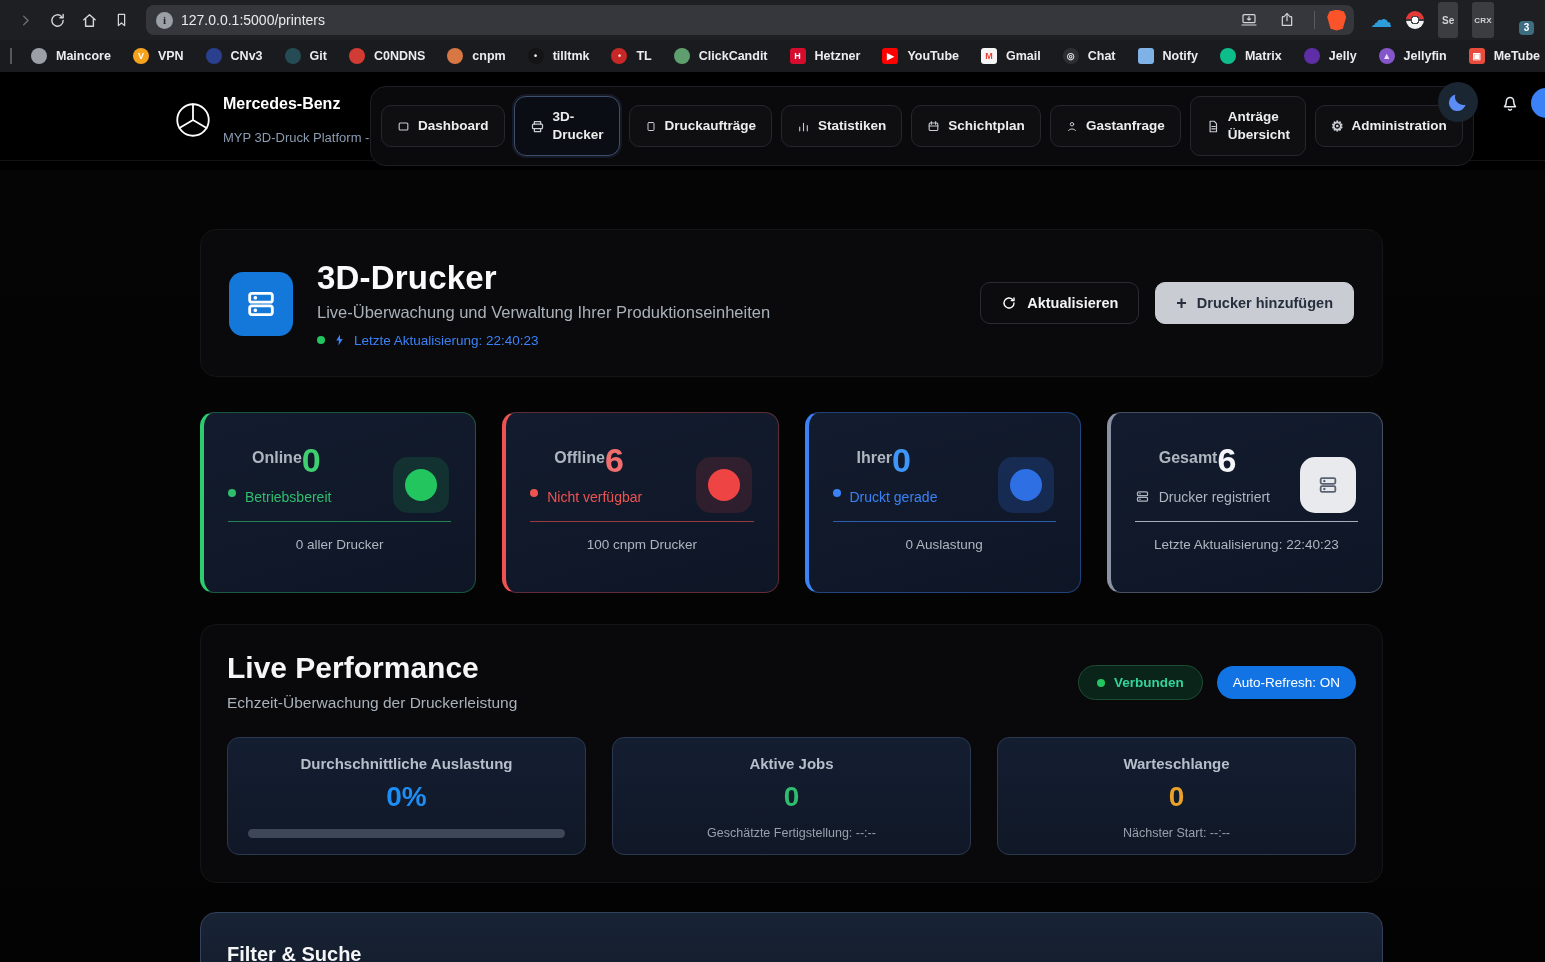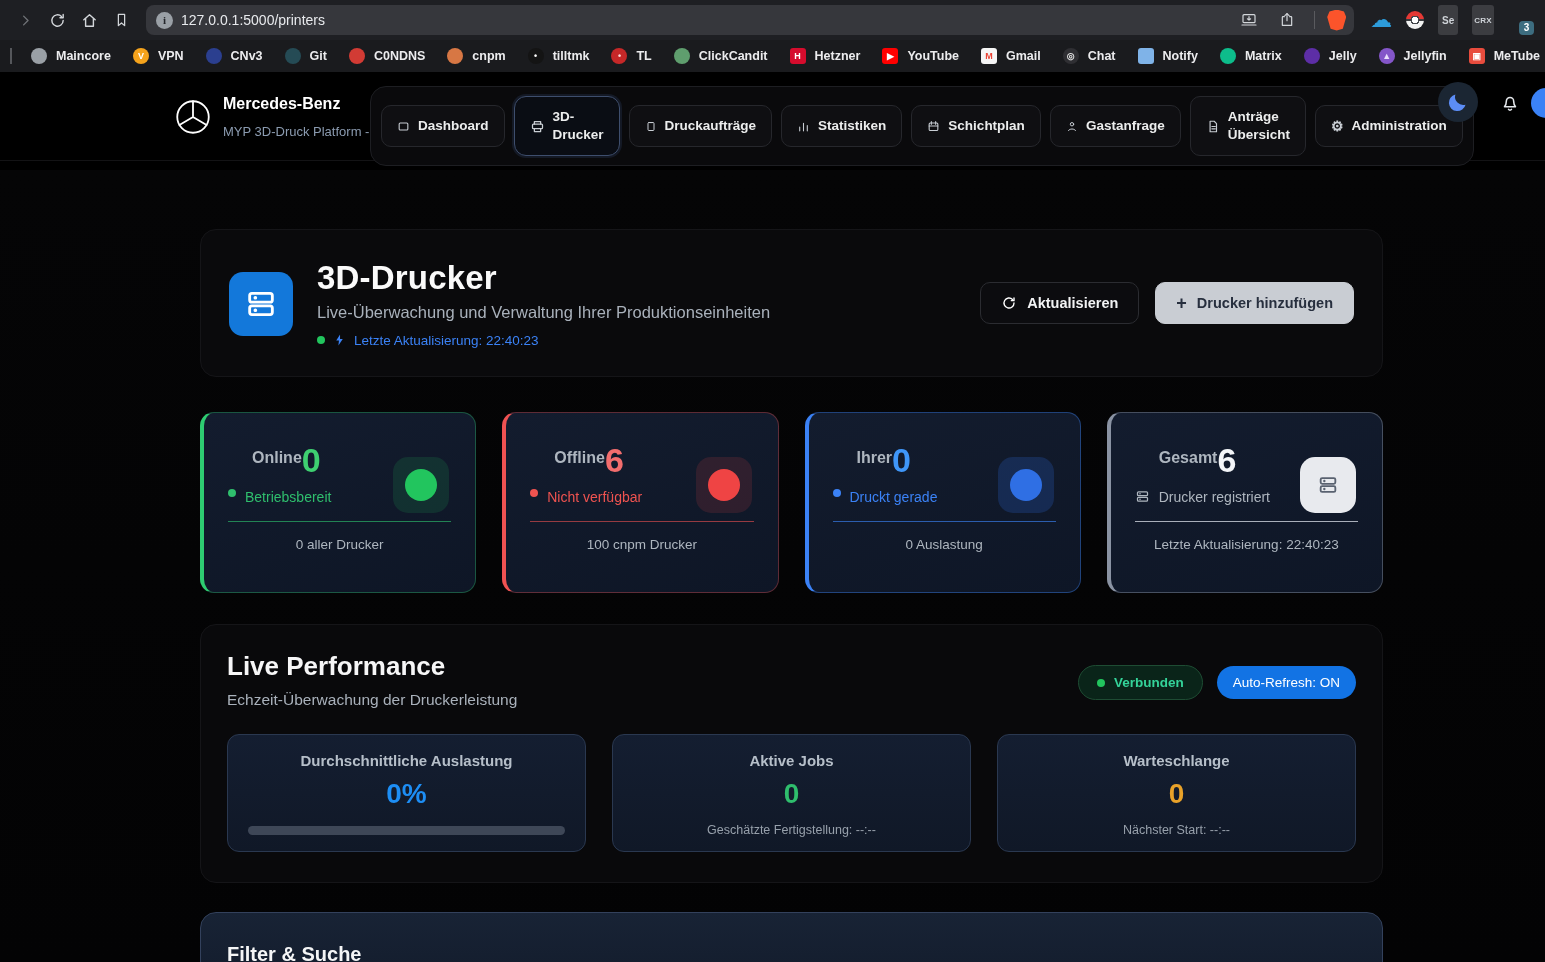--- a/index.html
+++ b/index.html
@@ -18,21 +18,21 @@
              font-family:"Liberation Serif", serif; flex:0 0 auto; }
   .url-text { color:#e8eaed; font-size:14px; flex:1; }
   .vsep { width:1px; height:18px; background:#5a5b5f; margin:0 4px; }
   .brave-shield { width:19px; height:21px; background:#fb542b;
                   clip-path:polygon(50% 0,88% 10%,100% 36%,82% 92%,50% 100%,18% 92%,0 36%,12% 10%); }
   .ext-row { display:flex; align-items:center; gap:14px; padding:0 8px 0 6px; }
   .ext-cloud { color:#2d9cdb; font-size:22px; line-height:1; }
   .pokeball { width:18px; height:18px; border-radius:50%;
               background:radial-gradient(circle at 50% 50%, #fff 0 3px, #44474c 3px 4.5px, transparent 4.5px),
                          linear-gradient(#e53935 47%, #3b3d41 47% 53%, #f2f2f2 53%); }
-  .ext-sq { height:30px; min-width:20px; border-radius:3px; background:#3c3d41; color:#cfd3d8;
+  .ext-sq { height:36px; min-width:20px; border-radius:3px; background:#3c3d41; color:#cfd3d8;
             font-weight:bold; display:flex; align-items:center; justify-content:center; padding:0 2px; }
   .ext-se { font-size:10px; }
   .ext-crx { font-size:8px; letter-spacing:.3px; }
   .ext-shield { position:relative; width:19px; height:21px;
                 background:linear-gradient(105deg,#e9edf2 0 46%, #2f6fed 46% 100%);
                 clip-path:polygon(50% 0,100% 12%,100% 55%,50% 100%,0 55%,0 12%); }
   .ext-badge { position:absolute; right:-7px; bottom:-4px; width:15px; height:14px; border-radius:4px;
                background:#3d6d80; color:#fff; font-size:10px; font-weight:bold;
                display:flex; align-items:center; justify-content:center; clip-path:none; }
   .ext-shield-wrap { position:relative; width:19px; height:21px; }
@@ -46,21 +46,21 @@
   .bm-label { color:#ececee; font-size:12.5px; font-weight:600; white-space:nowrap; }
 
   
   .page { position:absolute; top:72px; left:0; right:0; bottom:0;
           background:linear-gradient(#000 0 98px, #050506 98px, #030304); }
 
   .site-nav { position:relative; height:89px; background:#000; border-bottom:1px solid #131315; }
   .brand { position:absolute; left:175px; top:23px; display:flex; align-items:center; gap:12px; }
   .brand-logo { width:36px; height:36px; color:#fff; }
   .brand-title { color:#fff; font-size:16px; font-weight:800; }
-  .brand-sub { color:#8b9bb0; font-size:13px; margin-top:11px; }
+  .brand-sub { color:#8b9bb0; font-size:13px; margin-top:17px; }
 
   .tabs { position:absolute; left:370px; top:14px; display:flex; align-items:center; gap:9px;
           padding:9px 10px; background:#0a0a0c; border:1px solid #1d1e22; border-radius:16px; }
   .tab { display:flex; align-items:center; gap:8px; padding:11px 15px; background:#0f0f12;
          border:1px solid #26272c; border-radius:10px; color:#eceded; font-weight:700; font-size:13.5px;
          cursor:pointer; font-family:inherit; }
   .tab-label { white-space:pre-line; text-align:left; line-height:1.35; }
   .tab.active { background:#0a0d14; border:1px solid #3e4e6d; border-radius:12px;
                 box-shadow:0 0 0 2px rgba(40,55,85,.35); }
   .tab-ic { display:flex; align-items:center; color:#c9ced4; }
@@ -106,21 +106,21 @@
                display:flex; align-items:center; justify-content:center; }
   .stat-icon-dot { width:32px; height:32px; border-radius:50%; display:block; }
   .stat-status { display:flex; align-items:flex-start; gap:9px; margin-top:9px; font-size:14px; }
   .stat-divider { height:1px; margin-top:16px; }
   .stat-footer { text-align:center; color:#aeb6bf; font-size:13.5px; margin-top:15px; }
 
   
   .live { margin-top:31px; height:259px; background:#09090b; border:1px solid #151518;
           border-radius:16px; padding:26px; }
   .live-head { display:flex; align-items:flex-start; justify-content:space-between; }
-  .live-title { color:#f6f6f7; font-size:26px; font-weight:800; }
+  .live-title { color:#f6f6f7; font-size:30px; font-weight:800; }
   .live-sub { color:#a9b1bb; font-size:15.5px; margin-top:9px; }
   .live-pills { display:flex; align-items:center; gap:14px; margin-top:14px; }
   .pill-green { display:flex; align-items:center; gap:9px; padding:9px 18px; border-radius:999px;
                 background:#0a2419; border:1px solid #1e4c33; color:#34d399; font-size:13.5px; font-weight:600; }
   .pill-blue { padding:9px 16px; border-radius:999px; background:#1273e4; color:#fff;
                font-size:13.5px; font-weight:400; }
   .metrics-grid { margin-top:25px; display:grid; grid-template-columns:repeat(3,1fr); gap:26px; }
   .perf-card { height:118px; border-radius:12px; border:1px solid #2a3850; text-align:center;
                background:linear-gradient(180deg,#141e31 0%, #101827 100%); padding:17px 18px 0; }
   .perf-title { color:#b6bfc9; font-size:15px; font-weight:700; }

